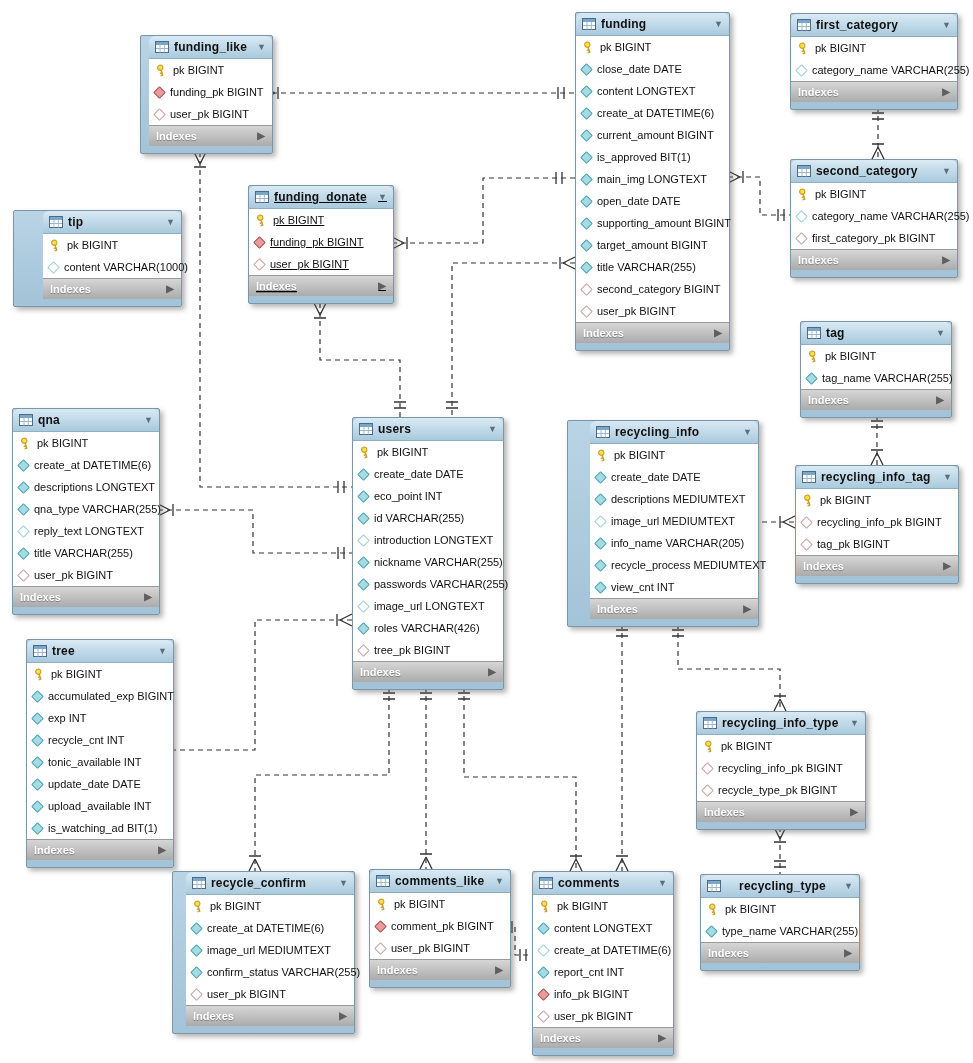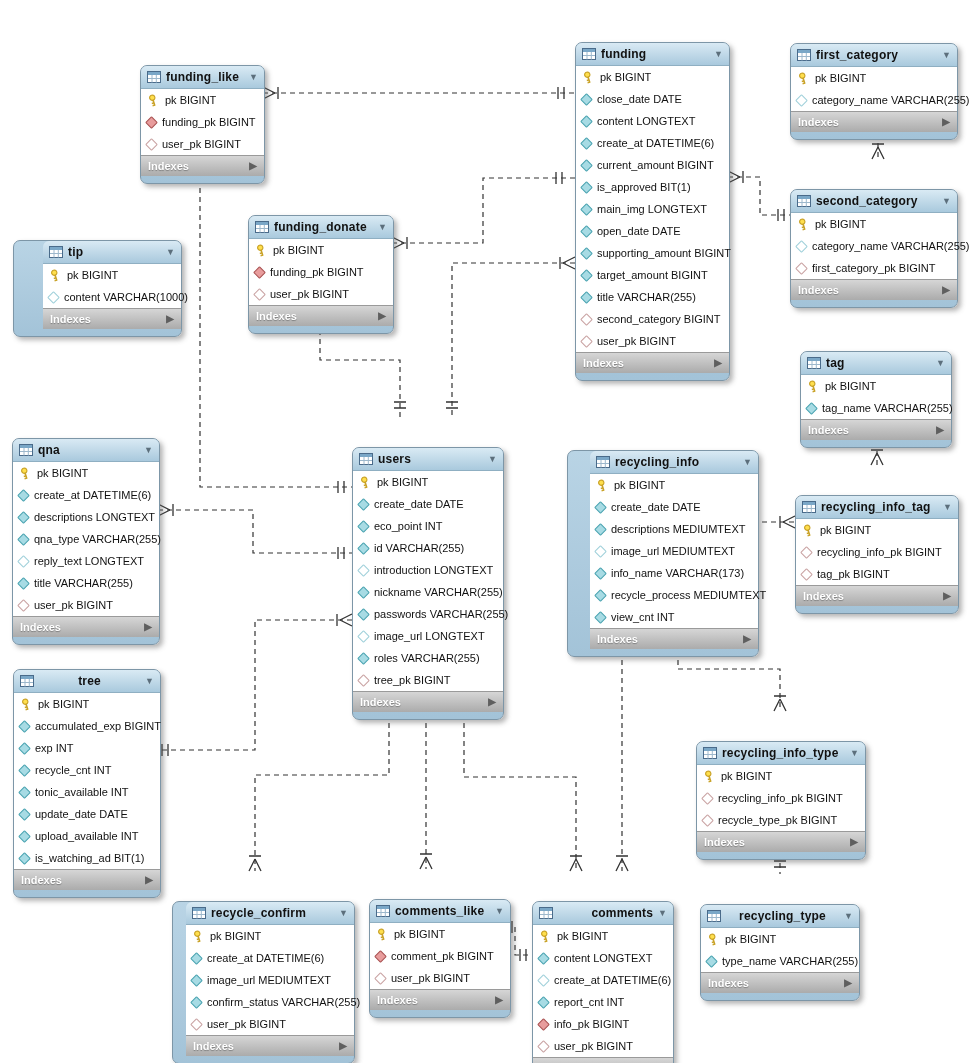--- a/index.html
+++ b/index.html
@@ -1,21 +1,21 @@
 <!DOCTYPE html>
 <html><head>
 <meta charset="utf-8">
 <style>
   html,body{margin:0;padding:0;background:#ffffff;}
   #canvas{position:relative;width:973px;height:1063px;background:#ffffff;overflow:hidden;
           font-family:"Liberation Sans",sans-serif;}
   #wires{position:absolute;left:0;top:0;z-index:1;}
-  .tbl{position:absolute;z-index:2;border:1px solid #7d96a7;border-radius:7px;
+  .tbl{position:absolute;z-index:2;border:1px solid #7d96a7;border-radius:2px;
        background:linear-gradient(#b9d4e5,#a3c3d8);padding-bottom:7px;
-       box-shadow:3px 3px 5px rgba(90,90,90,.45);margin-top:30px;}
+       box-shadow:3px 3px 5px rgba(90,90,90,.45);}
   .hd{height:22px;display:flex;align-items:center;gap:5px;padding:0 6px;
       background:linear-gradient(#d9eaf4,#a9c9dd);border-bottom:1px solid #8fafc2;
       border-radius:6px 6px 0 0;font-size:12px;font-weight:bold;color:#111;white-space:nowrap;}
   .hd .ttl{flex:1 1 auto;letter-spacing:.2px;}
   .caret{font-size:9px;color:#5c6f7c;line-height:1;}
   .body{background:#fff;}
   .row{height:22px;display:flex;align-items:center;gap:6px;padding:0 6px;
        font-size:11px;color:#111;white-space:nowrap;}
   .dia{width:7px;height:7px;transform:rotate(45deg);flex:0 0 auto;border-radius:1px;}
   .dia.col{background:#a7dbe4;border:1px solid #49a3b0;}
@@ -88,21 +88,21 @@
       <path d="M872,159 L878,147 M884,159 L878,147 M872,144 H884"></path>
       <path d="M741,516 V528 M747,516 V528"></path>
       <path d="M795,516 L783,522 M795,528 L783,522 M780,516 V528"></path>
       <path d="M497,921 L509,927 M497,933 L509,927 M512,921 V933"></path>
       <path d="M520,949 V961 M526,949 V961"></path>
       <path d="M728,171 L740,177 M728,183 L740,177 M743,171 V183"></path>
       <path d="M778,209 V221 M784,209 V221"></path>
     </g>
   </svg>
 
-<div class="tbl" style="left: 140px; top: 35px; width: 123px;">
+<div class="tbl" style="left: 140px; top: 35px; width: 123px; padding-left: 8px;">
       <div class="hd">
         <span class="tblic">
           <svg width="14" height="12" viewBox="0 0 14 12">
     <rect x="0.5" y="0.5" width="13" height="11" fill="#fff" stroke="#4a6b8a"></rect>
     <rect x="1" y="1" width="12" height="3" fill="#7aa7c7"></rect>
     <line x1="5" y1="4" x2="5" y2="11.5" stroke="#9db8cc"></line>
     <line x1="9.3" y1="4" x2="9.3" y2="11.5" stroke="#9db8cc"></line>
     <line x1="1" y1="7.5" x2="13" y2="7.5" stroke="#9db8cc"></line>
   </svg>
         </span>
@@ -330,21 +330,21 @@
         <div class="row">
           <span class="dia coln"></span>
           <span>content VARCHAR(1000)</span>
         </div>
       </div>
       <div class="idx">
         <span>Indexes</span>
         <span class="arr">▶</span>
       </div>
     </div>
-    <div class="tbl" style="left: 248px; top: 185px; width: 144px;">
+    <div class="tbl" style="left: 248px; top: 185px; width: 144px; text-decoration: underline;">
       <div class="hd">
         <span class="tblic">
           <svg width="14" height="12" viewBox="0 0 14 12">
     <rect x="0.5" y="0.5" width="13" height="11" fill="#fff" stroke="#4a6b8a"></rect>
     <rect x="1" y="1" width="12" height="3" fill="#7aa7c7"></rect>
     <line x1="5" y1="4" x2="5" y2="11.5" stroke="#9db8cc"></line>
     <line x1="9.3" y1="4" x2="9.3" y2="11.5" stroke="#9db8cc"></line>
     <line x1="1" y1="7.5" x2="13" y2="7.5" stroke="#9db8cc"></line>
   </svg>
         </span>
@@ -526,21 +526,21 @@
         <div class="row">
           <span class="dia col"></span>
           <span>passwords VARCHAR(255)</span>
         </div>
         <div class="row">
           <span class="dia coln"></span>
           <span>image_url LONGTEXT</span>
         </div>
         <div class="row">
           <span class="dia col"></span>
-          <span>roles VARCHAR(255)</span>
+          <span>roles VARCHAR(426)</span>
         </div>
         <div class="row">
           <span class="dia fkn"></span>
           <span>tree_pk BIGINT</span>
         </div>
       </div>
       <div class="idx">
         <span>Indexes</span>
         <span class="arr">▶</span>
       </div>
@@ -580,21 +580,21 @@
         <div class="row">
           <span class="dia col"></span>
           <span>descriptions MEDIUMTEXT</span>
         </div>
         <div class="row">
           <span class="dia coln"></span>
           <span>image_url MEDIUMTEXT</span>
         </div>
         <div class="row">
           <span class="dia col"></span>
-          <span>info_name VARCHAR(173)</span>
+          <span>info_name VARCHAR(205)</span>
         </div>
         <div class="row">
           <span class="dia col"></span>
           <span>recycle_process MEDIUMTEXT</span>
         </div>
         <div class="row">
           <span class="dia col"></span>
           <span>view_cnt INT</span>
         </div>
       </div>
@@ -638,21 +638,21 @@
         <div class="row">
           <span class="dia fkn"></span>
           <span>tag_pk BIGINT</span>
         </div>
       </div>
       <div class="idx">
         <span>Indexes</span>
         <span class="arr">▶</span>
       </div>
     </div>
-    <div class="tbl" style="left: 13px; top: 639px; width: 146px; text-align: center;">
+    <div class="tbl" style="left: 26px; top: 639px; width: 146px;">
       <div class="hd">
         <span class="tblic">
           <svg width="14" height="12" viewBox="0 0 14 12">
     <rect x="0.5" y="0.5" width="13" height="11" fill="#fff" stroke="#4a6b8a"></rect>
     <rect x="1" y="1" width="12" height="3" fill="#7aa7c7"></rect>
     <line x1="5" y1="4" x2="5" y2="11.5" stroke="#9db8cc"></line>
     <line x1="9.3" y1="4" x2="9.3" y2="11.5" stroke="#9db8cc"></line>
     <line x1="1" y1="7.5" x2="13" y2="7.5" stroke="#9db8cc"></line>
   </svg>
         </span>
@@ -834,21 +834,21 @@
         <div class="row">
           <span class="dia fkn"></span>
           <span>user_pk BIGINT</span>
         </div>
       </div>
       <div class="idx">
         <span>Indexes</span>
         <span class="arr">▶</span>
       </div>
     </div>
-    <div class="tbl" style="left: 532px; top: 871px; width: 140px; text-align: right;">
+    <div class="tbl" style="left: 532px; top: 871px; width: 140px;">
       <div class="hd">
         <span class="tblic">
           <svg width="14" height="12" viewBox="0 0 14 12">
     <rect x="0.5" y="0.5" width="13" height="11" fill="#fff" stroke="#4a6b8a"></rect>
     <rect x="1" y="1" width="12" height="3" fill="#7aa7c7"></rect>
     <line x1="5" y1="4" x2="5" y2="11.5" stroke="#9db8cc"></line>
     <line x1="9.3" y1="4" x2="9.3" y2="11.5" stroke="#9db8cc"></line>
     <line x1="1" y1="7.5" x2="13" y2="7.5" stroke="#9db8cc"></line>
   </svg>
         </span>

